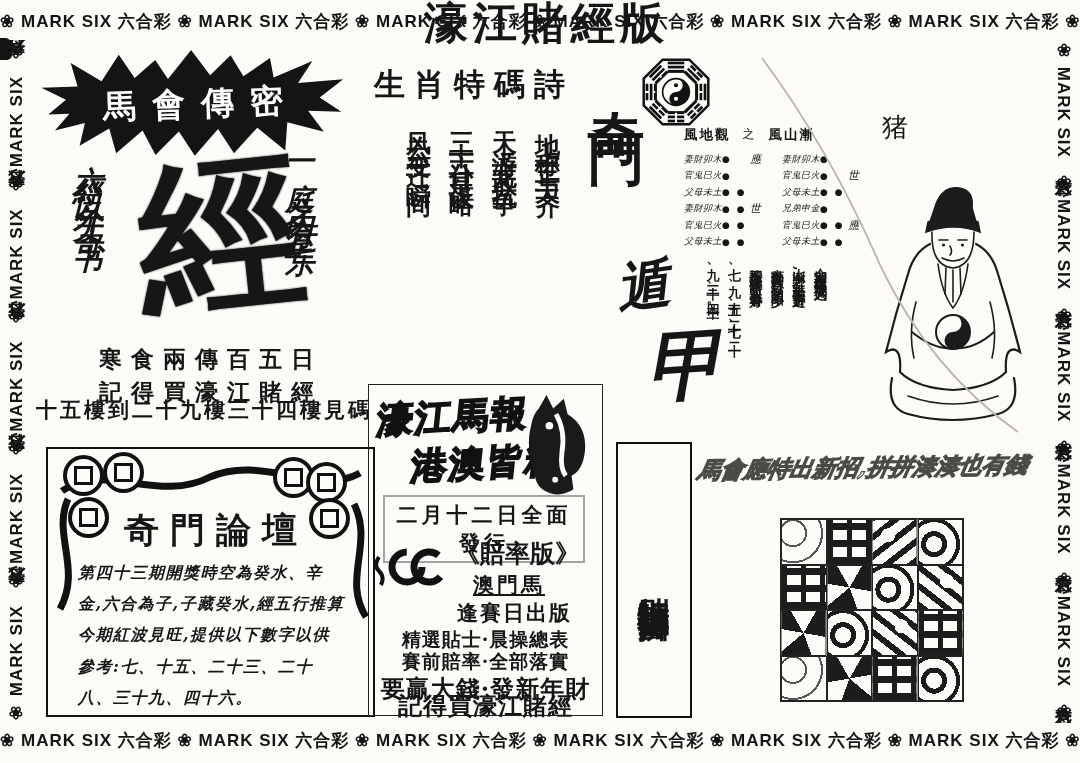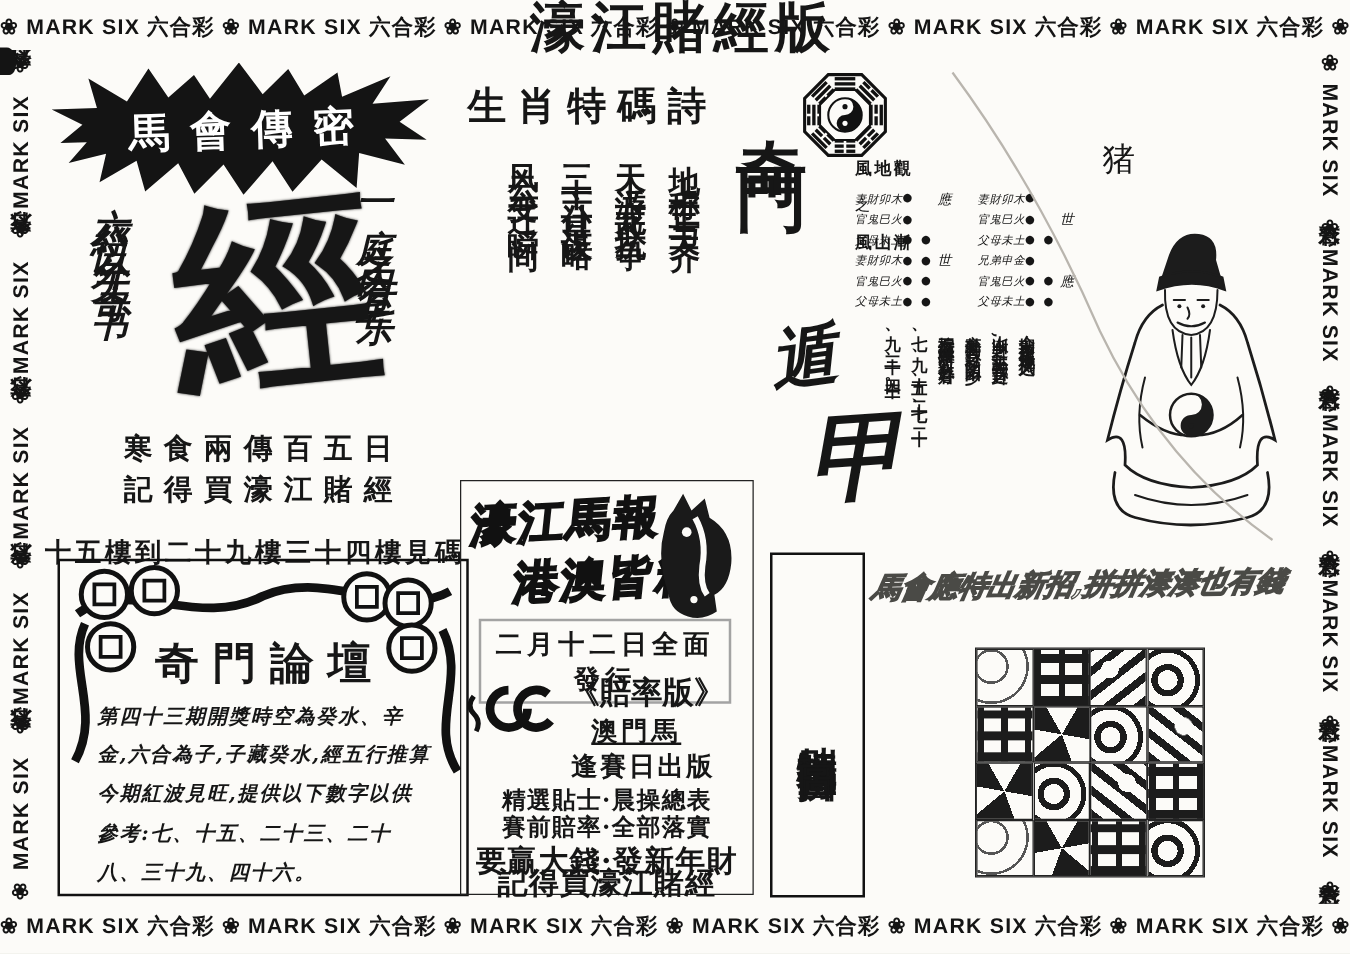--- a/index.html
+++ b/index.html
@@ -27,21 +27,21 @@
   
   .vtext{writing-mode:vertical-rl;position:absolute;}
   .couplet{font:italic 700 29px "DejaVu Serif",serif;letter-spacing:13px;}
   .couplet-l{left:68px;top:142px;}
   .couplet-r{left:280px;top:146px;}
   .bigchar{position:absolute;left:138px;top:150px;font:700 165px/165px "DejaVu Serif",serif;
            transform:rotate(-6deg);text-shadow:0 0 2px #111;}
   .ink-poem{position:absolute;left:58px;top:342px;width:306px;text-align:center;
             font:600 23px/33px "DejaVu Serif",serif;letter-spacing:9px;}
   .tipline{position:absolute;left:36px;top:396px;width:336px;text-align:center;
-           font:600 21px "DejaVu Serif",serif;letter-spacing:3px;margin-top:32px;}
+           font:600 21px "DejaVu Serif",serif;letter-spacing:3px;}
   
   .forum{position:absolute;left:46px;top:447px;width:325px;height:266px;border:2.5px solid #111;}
   .coin{position:absolute;width:33px;height:33px;border:4px solid #111;border-radius:50%;
         background:#fcfbf8;z-index:2;}
   .coin::after{content:"";position:absolute;inset:7px;border:3.5px solid #111;}
   .ribbon{position:absolute;left:0;top:0;z-index:1;}
   .forum-title{position:absolute;left:0;top:58px;width:100%;text-align:center;z-index:3;
                font:700 35px "DejaVu Serif",serif;letter-spacing:11px;text-indent:11px;}
   .forum-body{position:absolute;left:30px;top:108px;width:268px;
               font:italic 600 16px/1.95 "DejaVu Serif",serif;letter-spacing:1.5px;}
@@ -51,21 +51,21 @@
            font:700 25px "DejaVu Serif",serif;}
   .zp-cols div{margin:0 10px;letter-spacing:10px;}
   
   .qm-top{left:578px;top:66px;font:900 57px "Liberation Sans",sans-serif;letter-spacing:22px;}
   .qm-b1{position:absolute;left:616px;top:250px;font:italic 700 54px "DejaVu Serif",serif;
          transform:rotate(-8deg);}
   .qm-b2{position:absolute;left:646px;top:316px;font:italic 800 76px "DejaVu Serif",serif;
          transform:rotate(-4deg);}
   
   .hex{position:absolute;left:684px;top:126px;width:192px;}
-  .hex-head{display:flex;gap:12px;font:700 13.5px "DejaVu Serif",serif;letter-spacing:2px;flex-direction:column;}
+  .hex-head{display:flex;gap:12px;font:700 13.5px "DejaVu Serif",serif;letter-spacing:2px;}
   .hex-head .mid{font-size:12px;font-weight:400;}
   .hexcol{position:absolute;top:25px;font-style:italic;}
   .hexcol.L{left:0;width:88px;}
   .hexcol.R{left:98px;width:92px;}
   .hexrow{height:16.5px;display:flex;align-items:center;}
   .hexlabel{width:38px;font-size:9px;letter-spacing:0.5px;}
   .hexdots{width:28px;font-size:9px;letter-spacing:2px;}
   .hexmark{font-size:11px;}
   .zodiac-animal{position:absolute;left:882px;top:110px;font:400 26px "DejaVu Serif",serif;}
   

